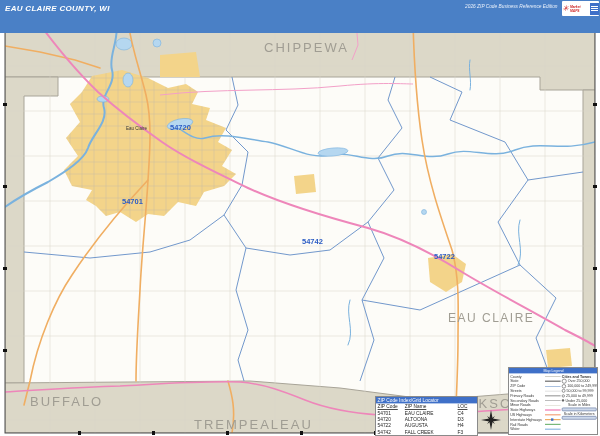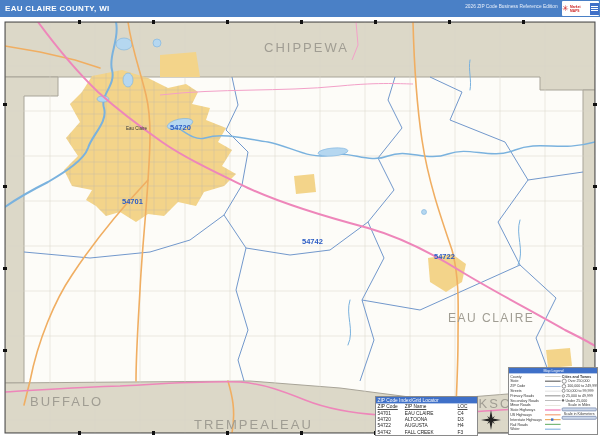--- a/index.html
+++ b/index.html
@@ -1,19 +1,19 @@
 <!DOCTYPE html>
 <html><head>
 <meta charset="utf-8">
 <style>
   html,body{margin:0;padding:0;background:#ffffff;}
   #stage{position:relative;width:600px;height:436px;overflow:hidden;background:#ffffff;
          font-family:"Liberation Sans",sans-serif;}
   
-  .header{position:absolute;left:0;top:0;width:600px;height:17px;background:#4a80c6;}
+  .header{position:absolute;left:0;top:0;width:600px;height:33px;background:#4a80c6;font-style:italic;}
   .header-title{position:absolute;left:5px;top:0;line-height:17px;color:#ffffff;
                 font-size:8px;font-weight:bold;letter-spacing:.3px;}
   .header-edition{position:absolute;right:42px;top:4px;color:#eaf0fb;
                   font-size:6px;transform:scale(.8);transform-origin:right top;white-space:nowrap;}
   .logo{position:absolute;right:1px;top:1px;width:37px;height:15px;background:#ffffff;
         border-radius:1px;display:flex;align-items:center;justify-content:center;gap:1px;}
   .logo-star{color:#cc2222;font-size:8px;line-height:8px;}
   .logo-text{display:flex;flex-direction:column;line-height:4px;}
   .logo-text b{color:#cc2222;font-size:6px;transform:scale(.55);transform-origin:left center;white-space:nowrap;}
   .logo-chip{width:9px;height:12px;background:#3f70c8;display:flex;flex-direction:column;

